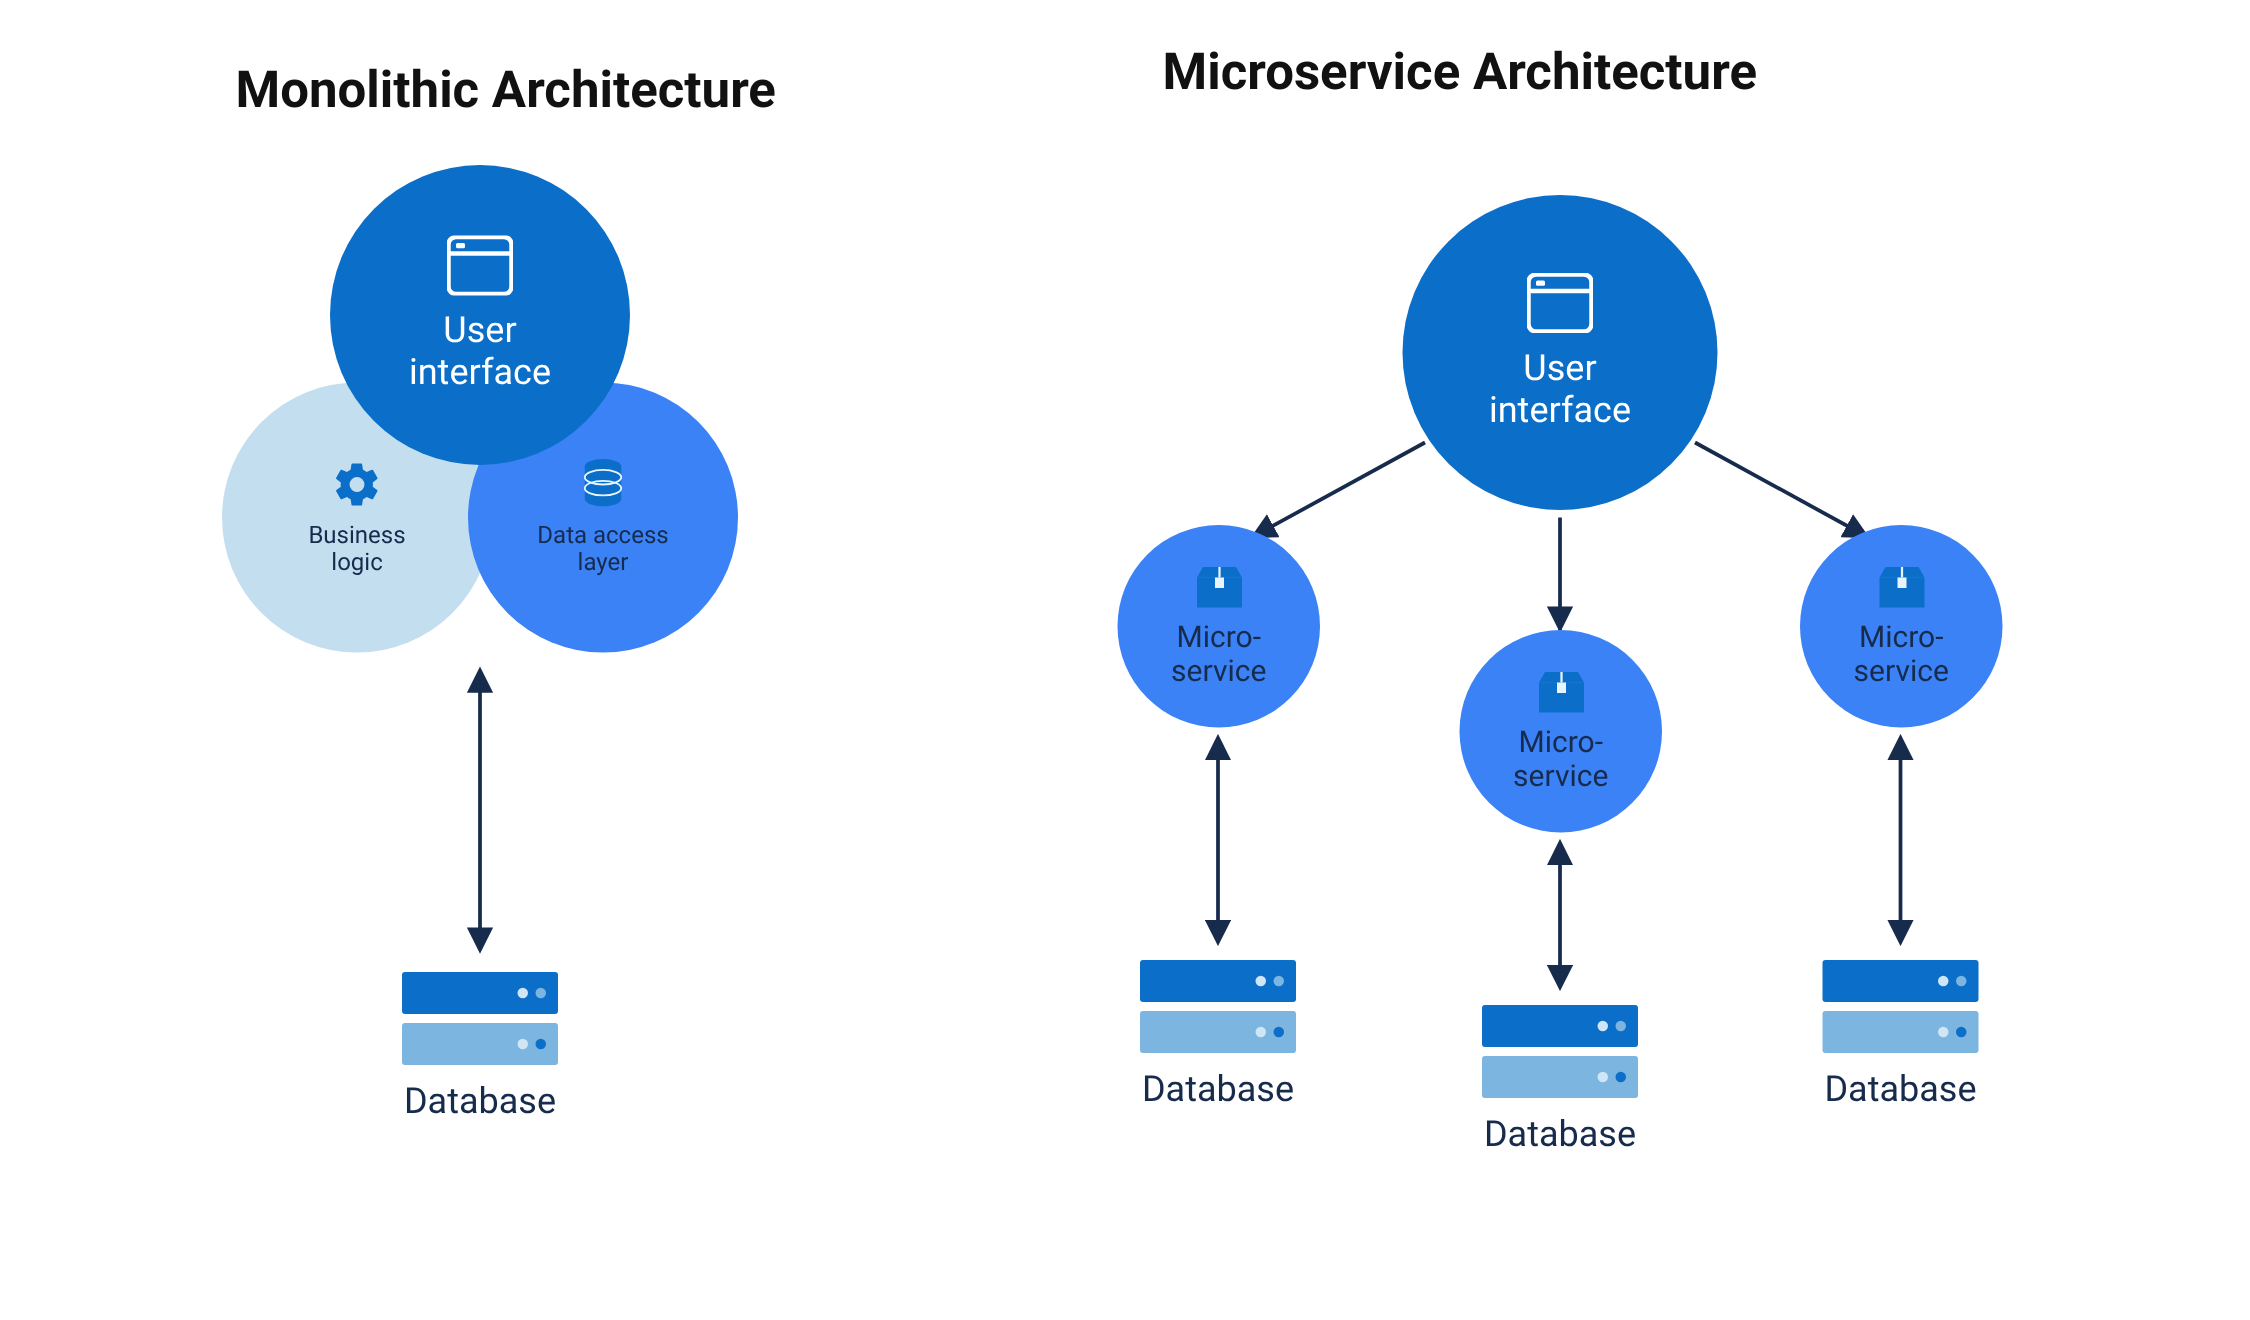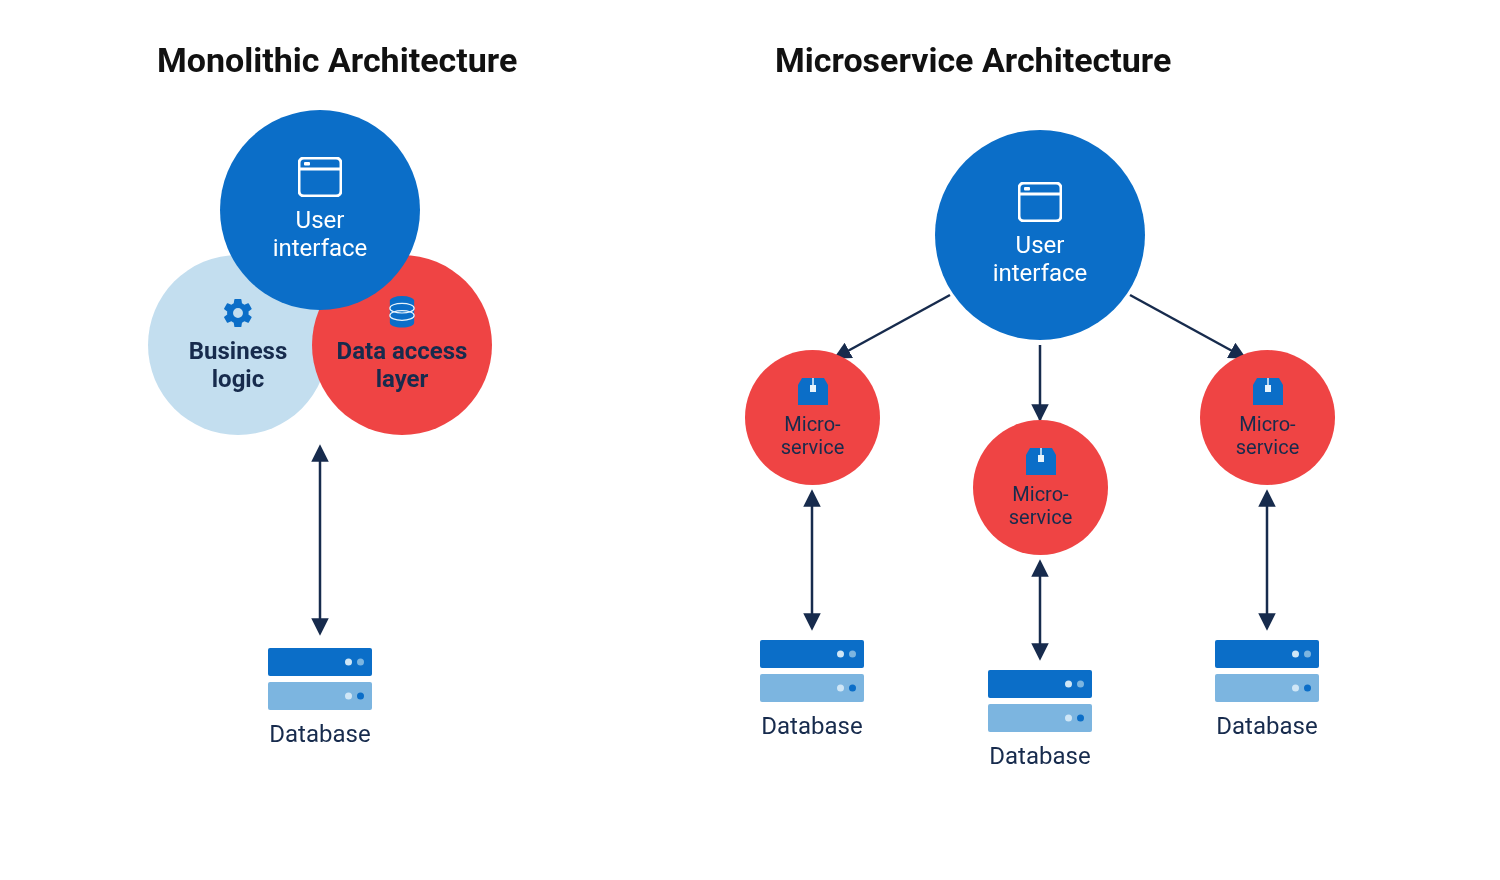--- a/index.html
+++ b/index.html
@@ -4,23 +4,23 @@
 <style>
   html,body{margin:0;padding:0;width:1500px;height:880px;background:#fff;
     font-family:-apple-system,BlinkMacSystemFont,"Segoe UI",Roboto,Helvetica,Arial,sans-serif;
     color:#172b4d;}
   .stage{position:relative;width:1500px;height:880px;}
   .title{position:absolute;font-weight:700;font-size:34px;color:#111;}
   .circle{position:absolute;border-radius:50%;display:flex;flex-direction:column;
     align-items:center;justify-content:center;text-align:center;line-height:1.15;}
   .c-blue{background:#0b6ec8;color:#fff;}
   .c-lblue{background:#c3deef;color:#172b4d;}
-  .c-xlblue{background:#ef4444;color:#172b4d;}
+  .c-xlblue{background:#3b82f6;color:#172b4d;}
   .lbl-lg{font-size:24px;font-weight:400;}
-  .lbl-md{font-size:24px;font-weight:700;}
+  .lbl-md{font-size:16px;font-weight:400;}
   .lbl-sm{font-size:20px;font-weight:400;}
   .db-label{position:absolute;font-size:24px;color:#172b4d;text-align:center;}
   
   .db{position:absolute;width:104px;}
   .db .bar{height:28px;border-radius:2px;position:relative;margin-bottom:6px;}
   .db .bar.dark{background:#0b6ec8;}
   .db .bar.light{background:#7cb5e0;}
   .db .dot1,.db .dot2{position:absolute;top:50%;transform:translateY(-50%);
     border-radius:50%;width:7px;height:7px;}
   .db .dot1{right:20px;}
@@ -43,21 +43,21 @@
   .pkg svg{width:100%;height:100%;display:block;}
   
   svg.arrow{position:absolute;overflow:visible;}
 </style>
 </head>
 <body>
 
 <div class="stage">
 
   <div class="title" style="left:138px;top:40px;margin-left:19px;">Monolithic Architecture</div>
-  <div class="title" style="left:775px;top:40px;">Microservice Architecture</div>
+  <div class="title" style="left:775px;top:28px;">Microservice Architecture</div>
 
   <div class="circle c-lblue" style="left:148px;top:255px;width:180px;height:180px;">
     <span class="gear">
       <svg viewBox="0 0 24 24">
           <path fill="#0b6ec8" d="M19.4 13a7.5 7.5 0 0 0 .1-1 7.5 7.5 0 0 0-.1-1l2.1-1.6a.5.5 0 0 0 .1-.6l-2-3.5a.5.5 0 0 0-.6-.2l-2.5 1a7.3 7.3 0 0 0-1.7-1l-.4-2.6a.5.5 0 0 0-.5-.4h-4a.5.5 0 0 0-.5.4L9 5.1a7.3 7.3 0 0 0-1.7 1l-2.5-1a.5.5 0 0 0-.6.2l-2 3.5a.5.5 0 0 0 .1.6L4.4 11a7.5 7.5 0 0 0-.1 1 7.5 7.5 0 0 0 .1 1l-2.1 1.6a.5.5 0 0 0-.1.6l2 3.5a.5.5 0 0 0 .6.2l2.5-1a7.3 7.3 0 0 0 1.7 1l.4 2.6a.5.5 0 0 0 .5.4h4a.5.5 0 0 0 .5-.4l.4-2.6a7.3 7.3 0 0 0 1.7-1l2.5 1a.5.5 0 0 0 .6-.2l2-3.5a.5.5 0 0 0-.1-.6Zm-7.4 2.5A3.5 3.5 0 1 1 15.5 12 3.5 3.5 0 0 1 12 15.5Z"></path>
         </svg>
     </span>
     <div class="lbl-md">Business<br>logic</div>
   </div>
 

